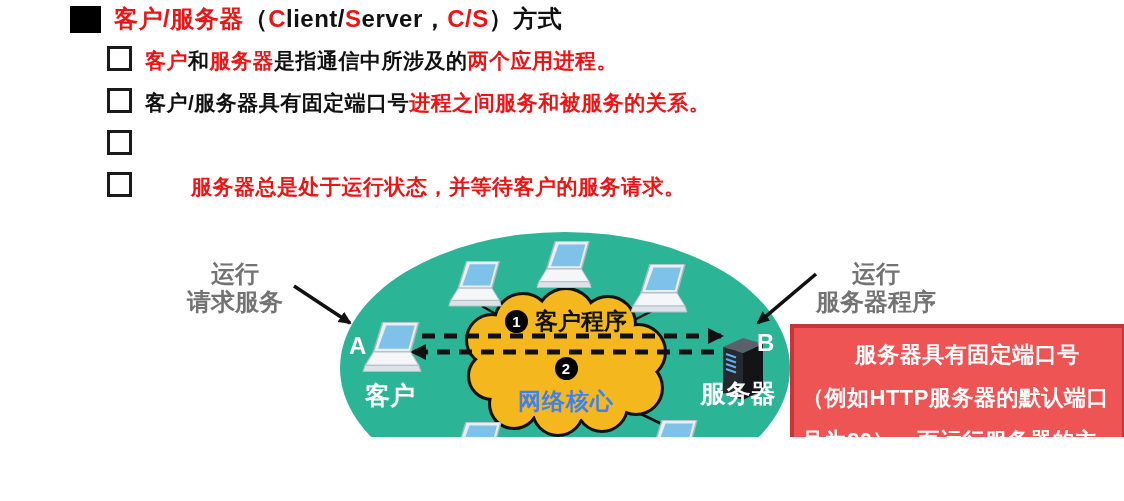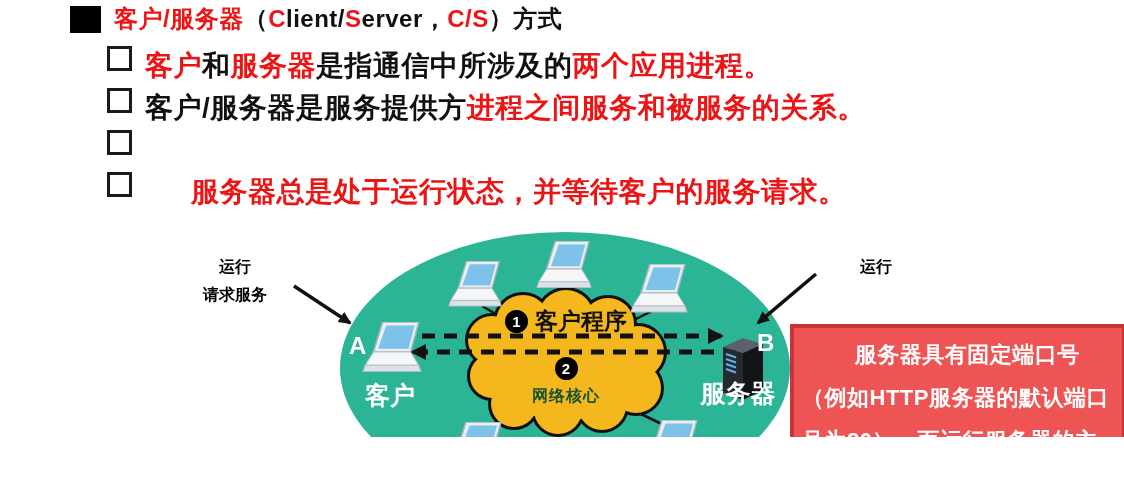--- a/index.html
+++ b/index.html
@@ -7,36 +7,36 @@
          font-family:"Liberation Sans","DejaVu Sans",sans-serif;font-weight:bold;color:#111;}
   .abs{position:absolute;}
   .r{color:var(--text-red);}
   .k{color:#111;}
   
   .title-row{left:70px;top:3px;display:flex;align-items:center;}
   .tsq{width:31px;height:27px;background:#000;display:inline-block;}
   .title-text{font-size:24px;margin-left:13px;letter-spacing:0.5px;white-space:nowrap;}
   
   .checkbox{width:25px;height:25px;border:3px solid #1a1a1a;background:#fff;display:inline-block;box-sizing:border-box;}
-  .bullet-text{font-size:28px;white-space:nowrap;letter-spacing:0.5px;}
+  .bullet-text{font-size:21px;white-space:nowrap;letter-spacing:0.5px;}
   
   .net-ellipse{fill:var(--ellipse-green);}
   .conn{stroke:#111;stroke-width:2.5px;}
   .cloud-outline{fill:var(--cloud-gold);stroke:#111;stroke-width:6px;}
   .cloud-body{fill:var(--cloud-gold);}
   .dash{stroke:#111;stroke-width:5px;stroke-dasharray:13 9;fill:none;}
   .ptr{stroke:#111;stroke-width:3.5px;}
   
-  .runlbl{font-size:16px;line-height:28px;text-align:center;color:#000000;}
+  .runlbl{font-size:24px;line-height:28px;text-align:center;color:#737373;margin-top:7px;}
   .nodeLetter{font-size:24px;color:#fff;}
   .nodeName{font-size:25px;color:#fff;text-align:center;}
   .cloudStep{display:flex;align-items:center;justify-content:center;gap:7px;font-size:23px;color:#111;}
   .stepNum{width:23px;height:23px;border-radius:50%;background:#000;color:#fff;font-size:15px;
            line-height:23px;text-align:center;flex:0 0 auto;}
-  .coreLbl{font-size:16px;color:#14532d;text-align:center;letter-spacing:1px;}
+  .coreLbl{font-size:23px;color:#3b82f6;text-align:center;letter-spacing:1px;}
   .edgeLbl{font-size:23px;color:#fff;text-align:center;letter-spacing:1px;}
   
   .note{left:790px;top:324px;width:336px;height:177px;box-sizing:border-box;
         background:var(--note-bg);border:4px solid var(--note-border);
         padding:5px 6px 0 8px;color:#fff;font-size:22px;line-height:43px;
         text-indent:2.4em;letter-spacing:0.5px;}
   .laptop svg,.server svg{display:block;width:100%;height:auto;}
 </style>
 </head>
 <body>
@@ -45,21 +45,21 @@
 
   <div class="abs title-row">
     <span class="tsq"></span>
     <span class="title-text"><span class="r">客户/服务器</span><span class="k">（</span><span class="r">C</span><span class="k">lient/</span><span class="r">S</span><span class="k">erver，</span><span class="r">C/S</span><span class="k">）方式</span></span>
   </div>
 
   <span class="abs checkbox" style="left:107px;top:46px;"></span>
   <span class="abs bullet-text" style="left:145px;top:47px;"><span class="r">客户</span><span class="k">和</span><span class="r">服务器</span><span class="k">是指通信中所涉及的</span><span class="r">两个应用进程。</span></span>
 
   <span class="abs checkbox" style="left:107px;top:88px;"></span>
-  <span class="abs bullet-text" style="left:145px;top:89px;"><span class="k">客户/服务器是服务提供方</span><span class="r">进程之间服务和被服务的关系。</span></span>
+  <span class="abs bullet-text" style="left:145px;top:89px;"><span class="k">客户/服务器具有固定端口号</span><span class="r">进程之间服务和被服务的关系。</span></span>
 
   <span class="abs checkbox" style="left:107px;top:130px;"></span>
 
   <span class="abs checkbox" style="left:107px;top:172px;"></span>
   <span class="abs bullet-text" style="left:145px;top:173px;margin-left:46px;"><span class="r">服务器总是处于运行状态，并等待客户的服务请求。</span></span>
 
   <svg class="abs" style="left:0;top:0;" width="1124" height="501" viewBox="0 0 1124 501">
     <defs>
       <marker id="ah" markerUnits="userSpaceOnUse" markerWidth="20" markerHeight="18" refX="14" refY="8" orient="auto">
         <path d="M0,0 L16,8 L0,16 Z" fill="#111"></path>
@@ -166,20 +166,21 @@
       </g>
     </svg>
   </span>
 
   <div class="abs runlbl" style="left:155px;top:253px;width:160px;">
     <div>运行</div>
     <div>请求服务</div>
   </div>
   <div class="abs runlbl" style="left:792px;top:253px;width:168px;">
     <div>运行</div>
+    <div>服务器程序</div>
   </div>
 
   <span class="abs nodeLetter" style="left:349px;top:332px;">A</span>
   <span class="abs nodeLetter" style="left:757px;top:329px;">B</span>
 
   <div class="abs nodeName" style="left:350px;top:379px;width:80px;">客户</div>
   <div class="abs nodeName" style="left:692px;top:377px;width:92px;">服务器</div>
 
   <div class="abs cloudStep" style="left:492px;top:306px;width:148px;">
     <span class="stepNum">1</span>

